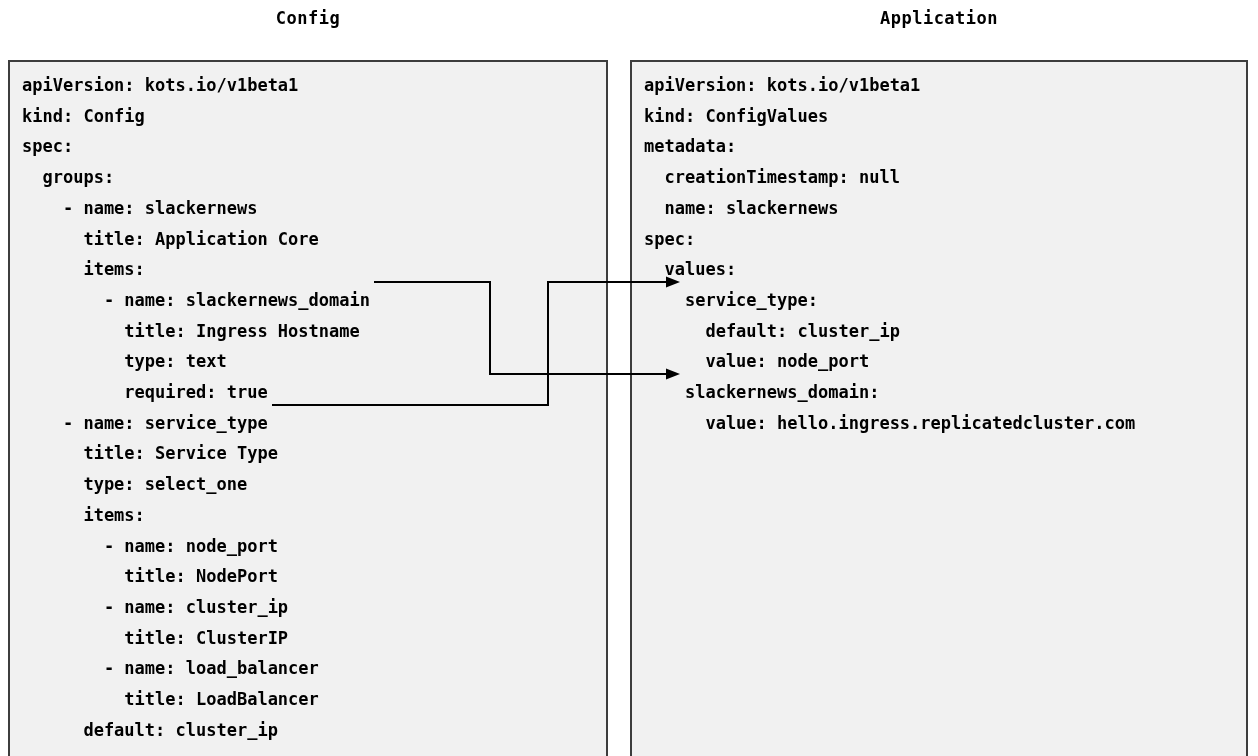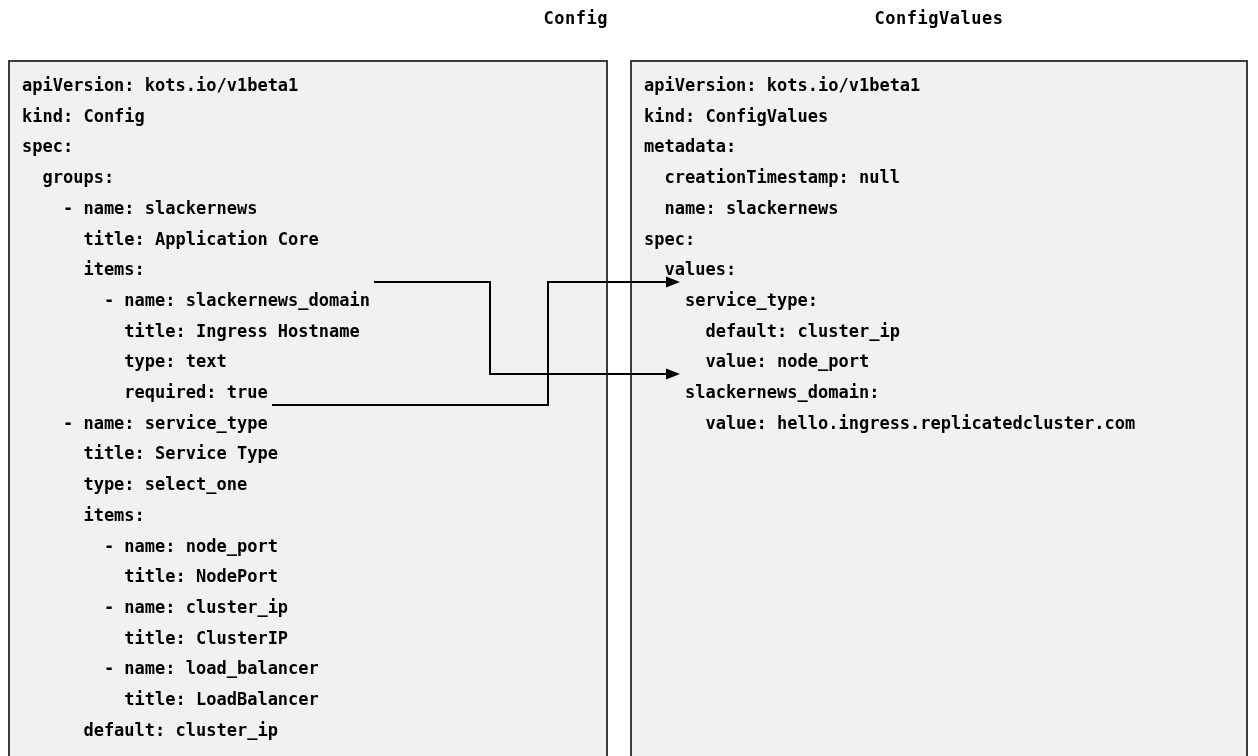--- a/index.html
+++ b/index.html
@@ -23,21 +23,21 @@
     .panel-title {
       position: absolute;
       top: 8px;
       height: 26px;
       font-size: 17px;
       font-weight: bold;
       text-align: center;
       letter-spacing: 0.5px;
       color: #000000;
     }
-    .panel-title.left  { left: 8px;   width: 600px; text-align: right; }
+    .panel-title.left  { left: 8px;   width: 600px; }
     .panel-title.right { left: 630px; width: 618px; }
     .panel {
       position: absolute;
       top: 60px;
       height: 703px;
       background: #f1f1f1;
       border: 2px solid #3d3d3d;
       box-sizing: border-box;
     }
     .left-panel  { left: 8px;   width: 600px; }
@@ -68,21 +68,21 @@
       stroke: none;
     }
   </style>
 </head>
 <body>
 
 <div class="canvas">
 
   <div class="panel-title left">Config</div>
 
-  <div class="panel-title right">ConfigValues</div>
+  <div class="panel-title right">Application</div>
 
   <div class="panel left-panel">
     <pre class="yaml">apiVersion: kots.io/v1beta1
 kind: Config
 spec:
   groups:
     - name: slackernews
       title: Application Core
       items:
         - name: slackernews_domain

